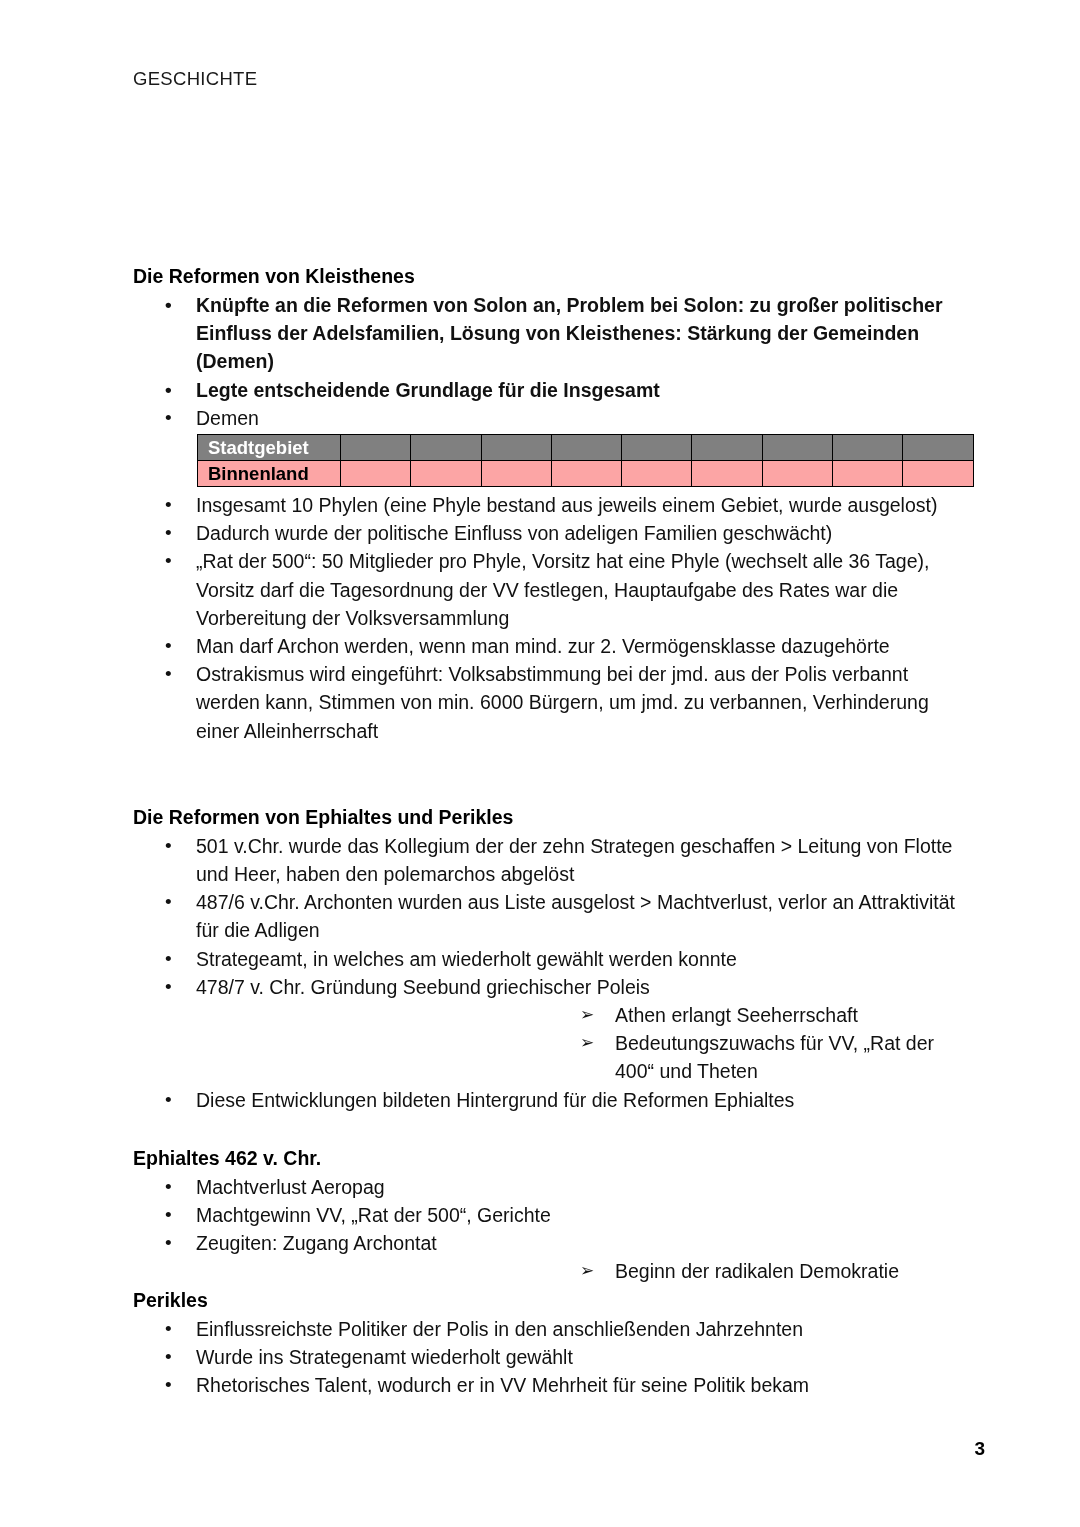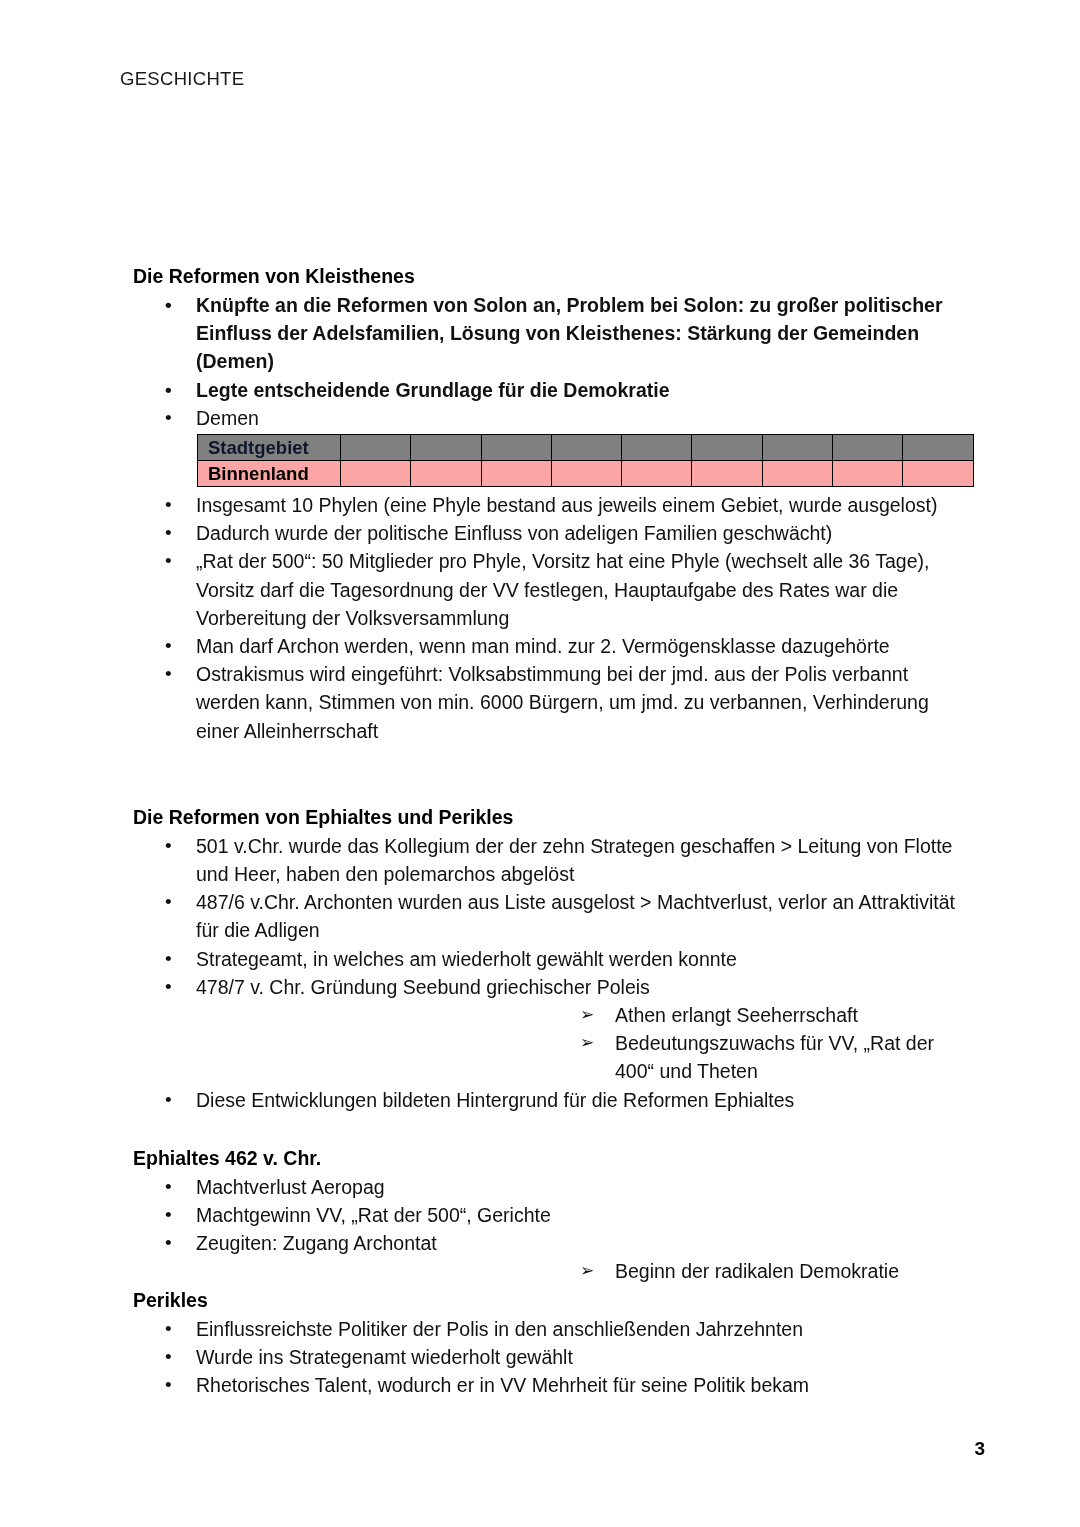--- a/index.html
+++ b/index.html
@@ -17,21 +17,21 @@
   }
 
   .page {
     position: absolute;
     inset: 0;
     padding: 0;
   }
 
   .running-head {
     position: absolute;
-    left: 120px;
+    left: 133px;
     top: 68px;
     font-size: 18.5px;
     letter-spacing: 0.3px;
     color: #1a1a1a;
     font-weight: 400;
   }
 
   .content {
     position: absolute;
     left: 0;
@@ -121,21 +121,21 @@
     width: 132px;
     font-size: 18.5px;
     font-weight: bold;
     padding-left: 10px;
     white-space: nowrap;
   }
   table.demen td.cell {
     width: 69.3px;
   }
   tr.row-stadt td { background: #808080; }
-  tr.row-stadt td.label { color: #0f172a; }
+  tr.row-stadt td.label { color: #ffffff; }
   tr.row-binnen td { background: #fca5a5; }
   tr.row-binnen td.label { color: #000; }
   tr.row-kueste td { background: #1f3864; }
   tr.row-kueste td.label { color: #ffffff; }
 
   .page-number {
     position: absolute;
     right: 95px;
     top: 1438px;
     font-size: 19px;
@@ -154,21 +154,21 @@
 
     <h2 class="section-title">Die Reformen von Kleisthenes</h2>
 
     <ul class="bullets">
       <li class="bold">
         <span class="dot">•</span>
         <span>Knüpfte an die Reformen von Solon an, Problem bei Solon: zu großer politischer Einfluss der Adelsfamilien, Lösung von Kleisthenes: Stärkung der Gemeinden (Demen)</span>
       </li>
       <li class="bold">
         <span class="dot">•</span>
-        <span>Legte entscheidende Grundlage für die Demokratie</span>
+        <span>Legte entscheidende Grundlage für die Insgesamt</span>
       </li>
       <li>
         <span class="dot">•</span>
         <span>Demen</span>
       </li>
     </ul>
 
     <div class="demen-table-wrap">
       <table class="demen">
         <tbody>

